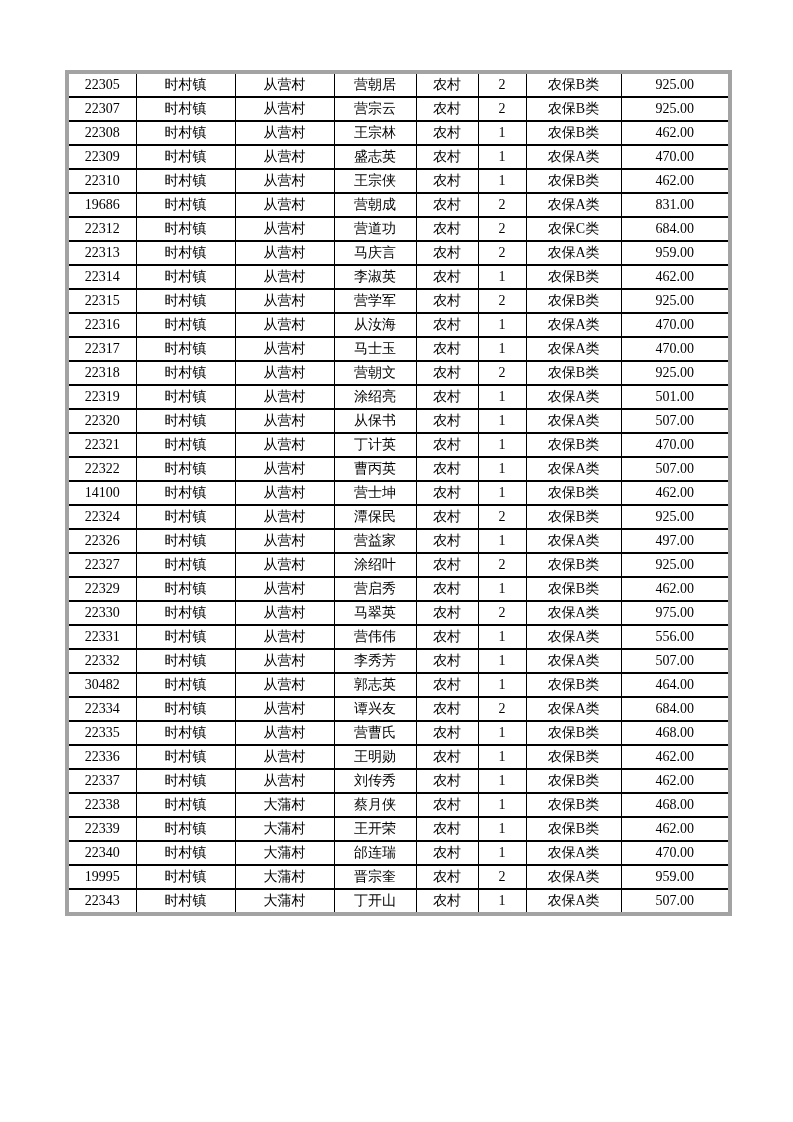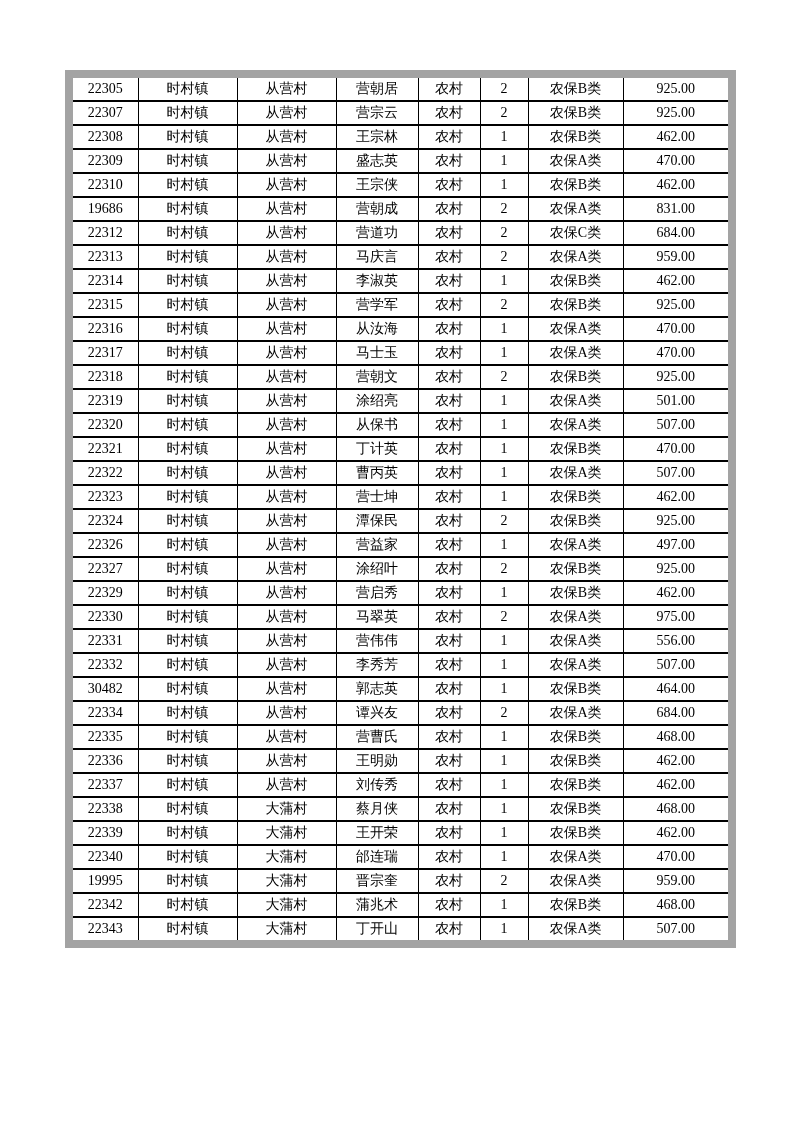--- a/index.html
+++ b/index.html
@@ -16,21 +16,21 @@
     font-family: "Liberation Serif", "DejaVu Serif", serif;
     color: #000000;
   }
   table.benefit-table {
     position: absolute;
     left: 65px;
     top: 70px;
     width: 663px;
     border-collapse: collapse;
     table-layout: fixed;
-    border: 8px solid #a3a3a3;
+    border: 4px solid #a3a3a3;
   }
   table.benefit-table td {
     border: 1px solid #000000;
     border-top-width: 2px;
     border-bottom-width: 2px;
     height: 22px;
     padding: 0;
     text-align: center;
     vertical-align: middle;
     font-size: 14px;
@@ -227,21 +227,21 @@
           <td>22322</td>
           <td>时村镇</td>
           <td>从营村</td>
           <td>曹丙英</td>
           <td>农村</td>
           <td>1</td>
           <td>农保A类</td>
           <td>507.00</td>
         </tr>
         <tr>
-          <td>22323</td>
+          <td>14100</td>
           <td>时村镇</td>
           <td>从营村</td>
           <td>营士坤</td>
           <td>农村</td>
           <td>1</td>
           <td>农保B类</td>
           <td>462.00</td>
         </tr>
         <tr>
           <td>22324</td>
@@ -395,30 +395,20 @@
         </tr>
         <tr>
           <td>19995</td>
           <td>时村镇</td>
           <td>大蒲村</td>
           <td>晋宗奎</td>
           <td>农村</td>
           <td>2</td>
           <td>农保A类</td>
           <td>959.00</td>
-        </tr>
-        <tr>
-          <td>22342</td>
-          <td>时村镇</td>
-          <td>大蒲村</td>
-          <td>蒲兆术</td>
-          <td>农村</td>
-          <td>1</td>
-          <td>农保B类</td>
-          <td>468.00</td>
         </tr>
         <tr>
           <td>22343</td>
           <td>时村镇</td>
           <td>大蒲村</td>
           <td>丁开山</td>
           <td>农村</td>
           <td>1</td>
           <td>农保A类</td>
           <td>507.00</td>

